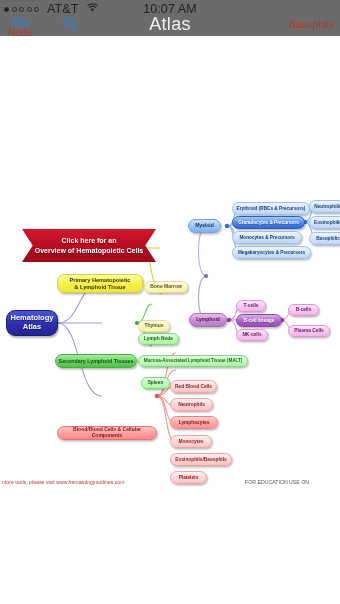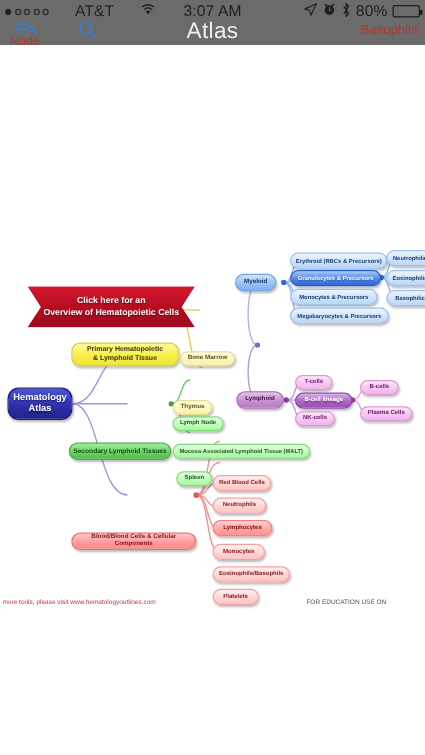--- a/index.html
+++ b/index.html
@@ -14,21 +14,21 @@
   
   .statusbar {
     position: absolute; left: 0; top: 0; width: 340px; height: 36px;
     background: #6b6b6b;
   }
   .sb-row1 {
     position: absolute; left: 0; top: 0; width: 340px; height: 18px;
     display: flex; align-items: center;
     font-size: 11.5px; color: #1c1c1c; letter-spacing: .1px;
   }
-  .sb-left { display: flex; gap: 19px; margin-left: 4px; }
+  .sb-left { display: flex; gap: 6px; margin-left: 4px; }
   .dots { display: flex; align-items: center; gap: 2.5px; }
   .dot { width: 5px; height: 5px; border-radius: 50%; border: 1px solid #2a2a2a; }
   .dot.filled { background: #1c1c1c; }
   .carrier { font-size: 12.5px; color: #222; font-weight: 400; margin-left: 2px; }
   .wifi-ic { margin-left: 2px; display: inline-block; }
   .sb-center {
     position: absolute; left: 0; top: 0; width: 340px; height: 18px;
     display: flex; align-items: center; justify-content: center;
     font-size: 12.5px; color: #1f1f1f; font-weight: 400;
   }
@@ -188,42 +188,21 @@
         </span>
         <span class="carrier">AT&amp;T</span>
         <span class="wifi-ic">
           <svg width="13" height="11" viewBox="0 0 13 11">
             <path d="M6.5 9.6 L4.6 7.1 A3.3 3.3 0 0 1 8.4 7.1 Z" fill="#1f1f1f"></path>
             <path d="M1.6 3.6 A7.4 7.4 0 0 1 11.4 3.6" stroke="#1f1f1f" stroke-width="1.2" fill="none"></path>
             <path d="M3.2 5.6 A5 5 0 0 1 9.8 5.6" stroke="#1f1f1f" stroke-width="1.2" fill="none"></path>
           </svg>
         </span>
       </div>
-      <div class="sb-center">3:07 AM</div>
-      <div class="sb-right">
-        <span>
-          <svg width="11" height="11" viewBox="0 0 12 12">
-              <path d="M11 1 L1 5.6 L5 6.9 L6.3 11 Z" fill="none" stroke="#1f1f1f" stroke-width="1"></path>
-            </svg>
-        </span>
-        <span>
-          <svg width="11" height="11" viewBox="0 0 12 12">
-            <circle cx="6" cy="6.6" r="4.2" fill="#1f1f1f"></circle>
-            <path d="M2 1.4 L4 3.2 M10 1.4 L8 3.2" stroke="#1f1f1f" stroke-width="1.4"></path>
-            <path d="M6 4 L6 6.6 L7.6 7.4" stroke="#6b6b6b" stroke-width="0.9" fill="none"></path>
-          </svg>
-        </span>
-        <span>
-          <svg width="8" height="12" viewBox="0 0 8 12">
-              <path d="M2 3 L6 9 L4 11 L4 1 L6 3 L2 9" stroke="#1f1f1f" stroke-width="1" fill="none"></path>
-            </svg>
-        </span>
-        <span class="batt-pct">80%</span>
-        <span class="batt"><span class="batt-fill" style="width:80%"></span></span>
-      </div>
+      <div class="sb-center">10:07 AM</div>
     </div>
 
     <div class="sb-row2">
       <div class="nav-back">
         <span>
           <svg width="20" height="13" viewBox="0 0 22 14">
             <path d="M8 2 L2 7 L8 12 L8 9 C14 9 18 10 20 13 C19.5 7 15 5 8 5 Z" fill="none" stroke="#2f7fd6" stroke-width="1.3"></path>
           </svg>
         </span>
         <span class="lbl">Node</span>

